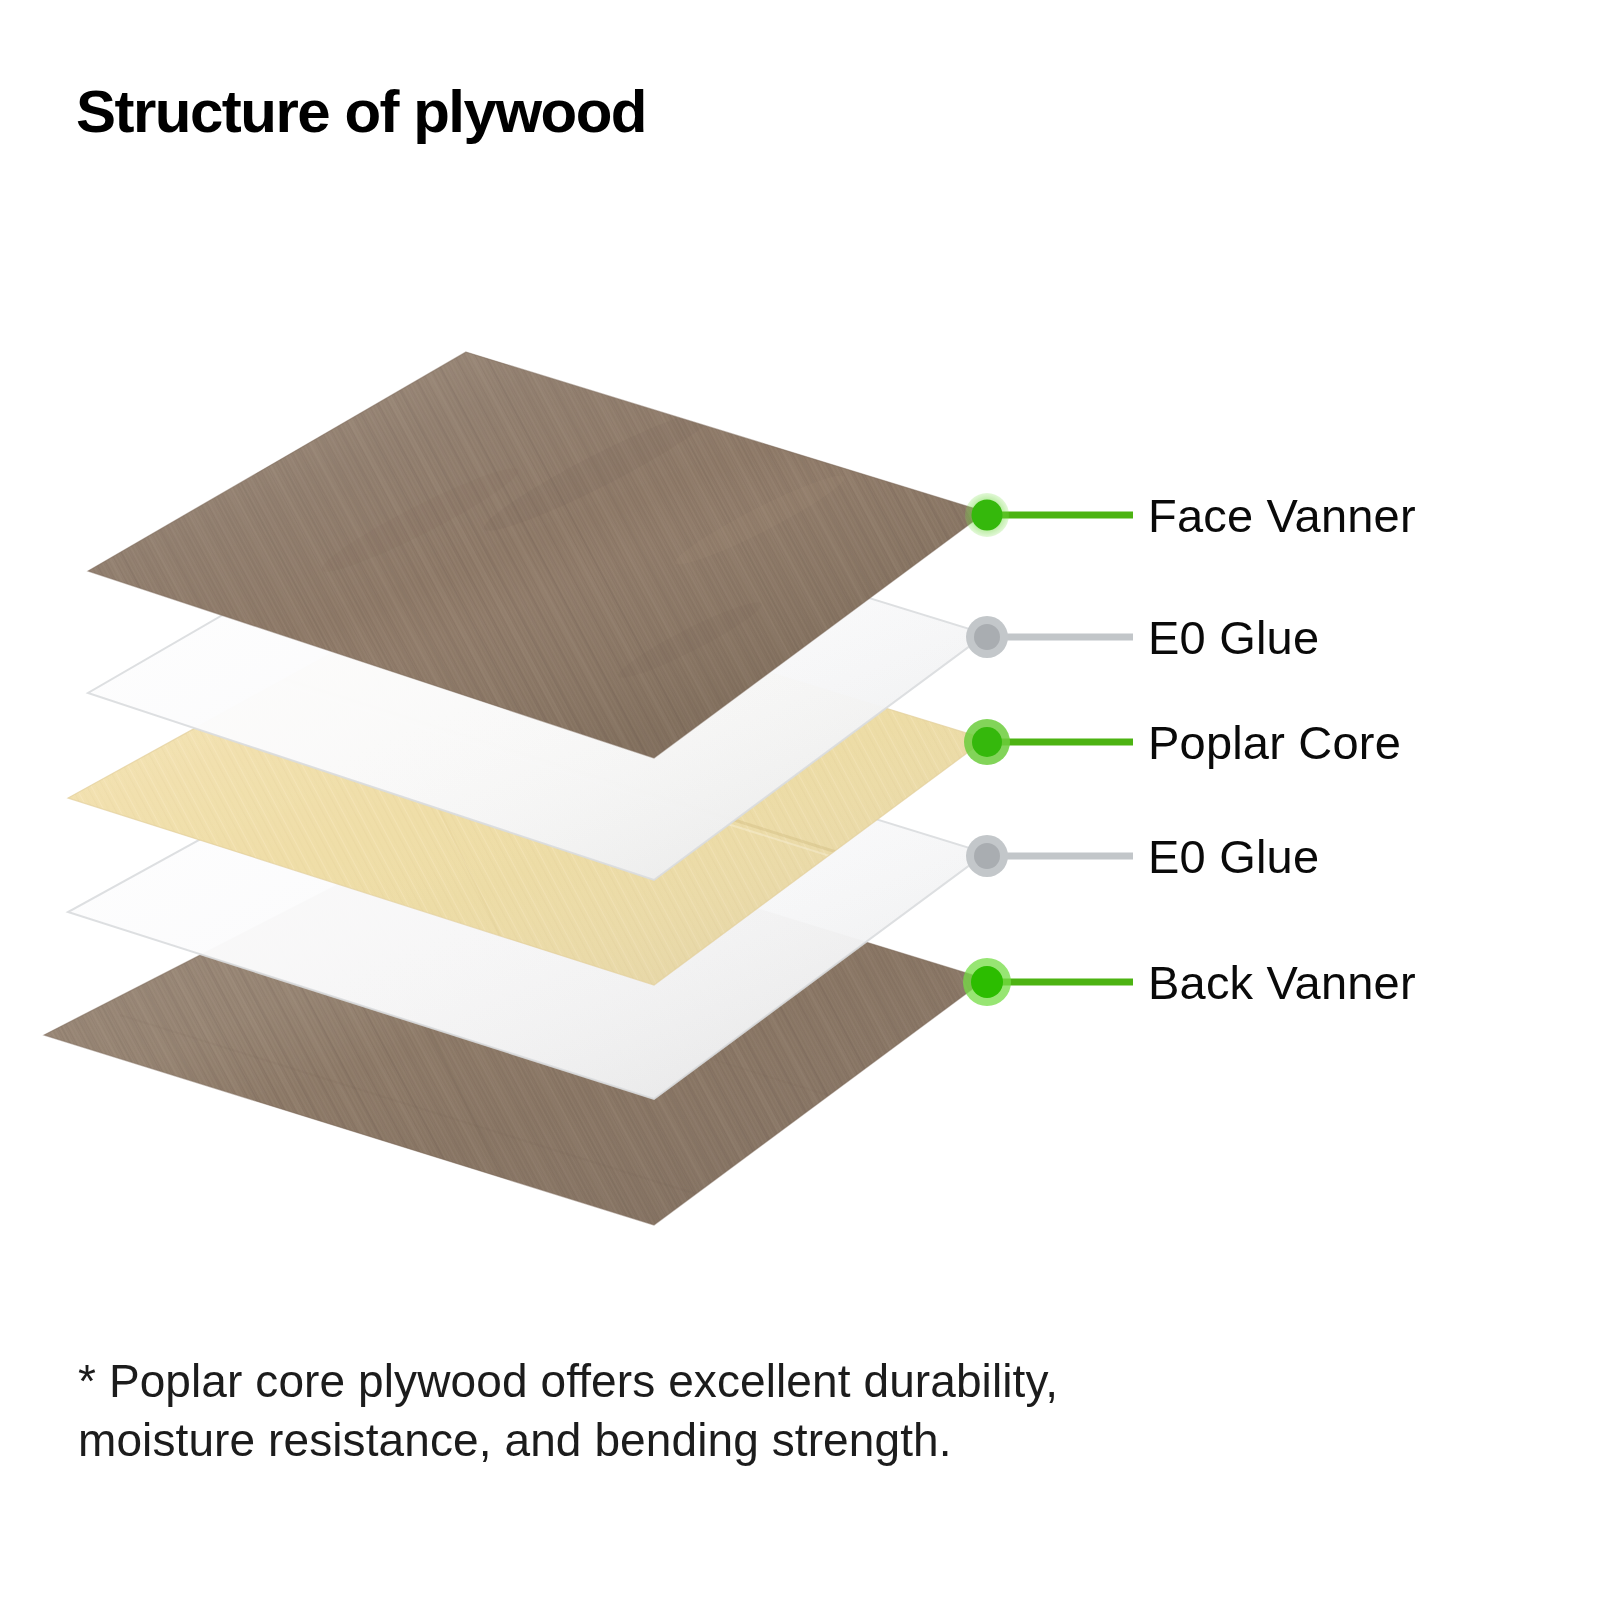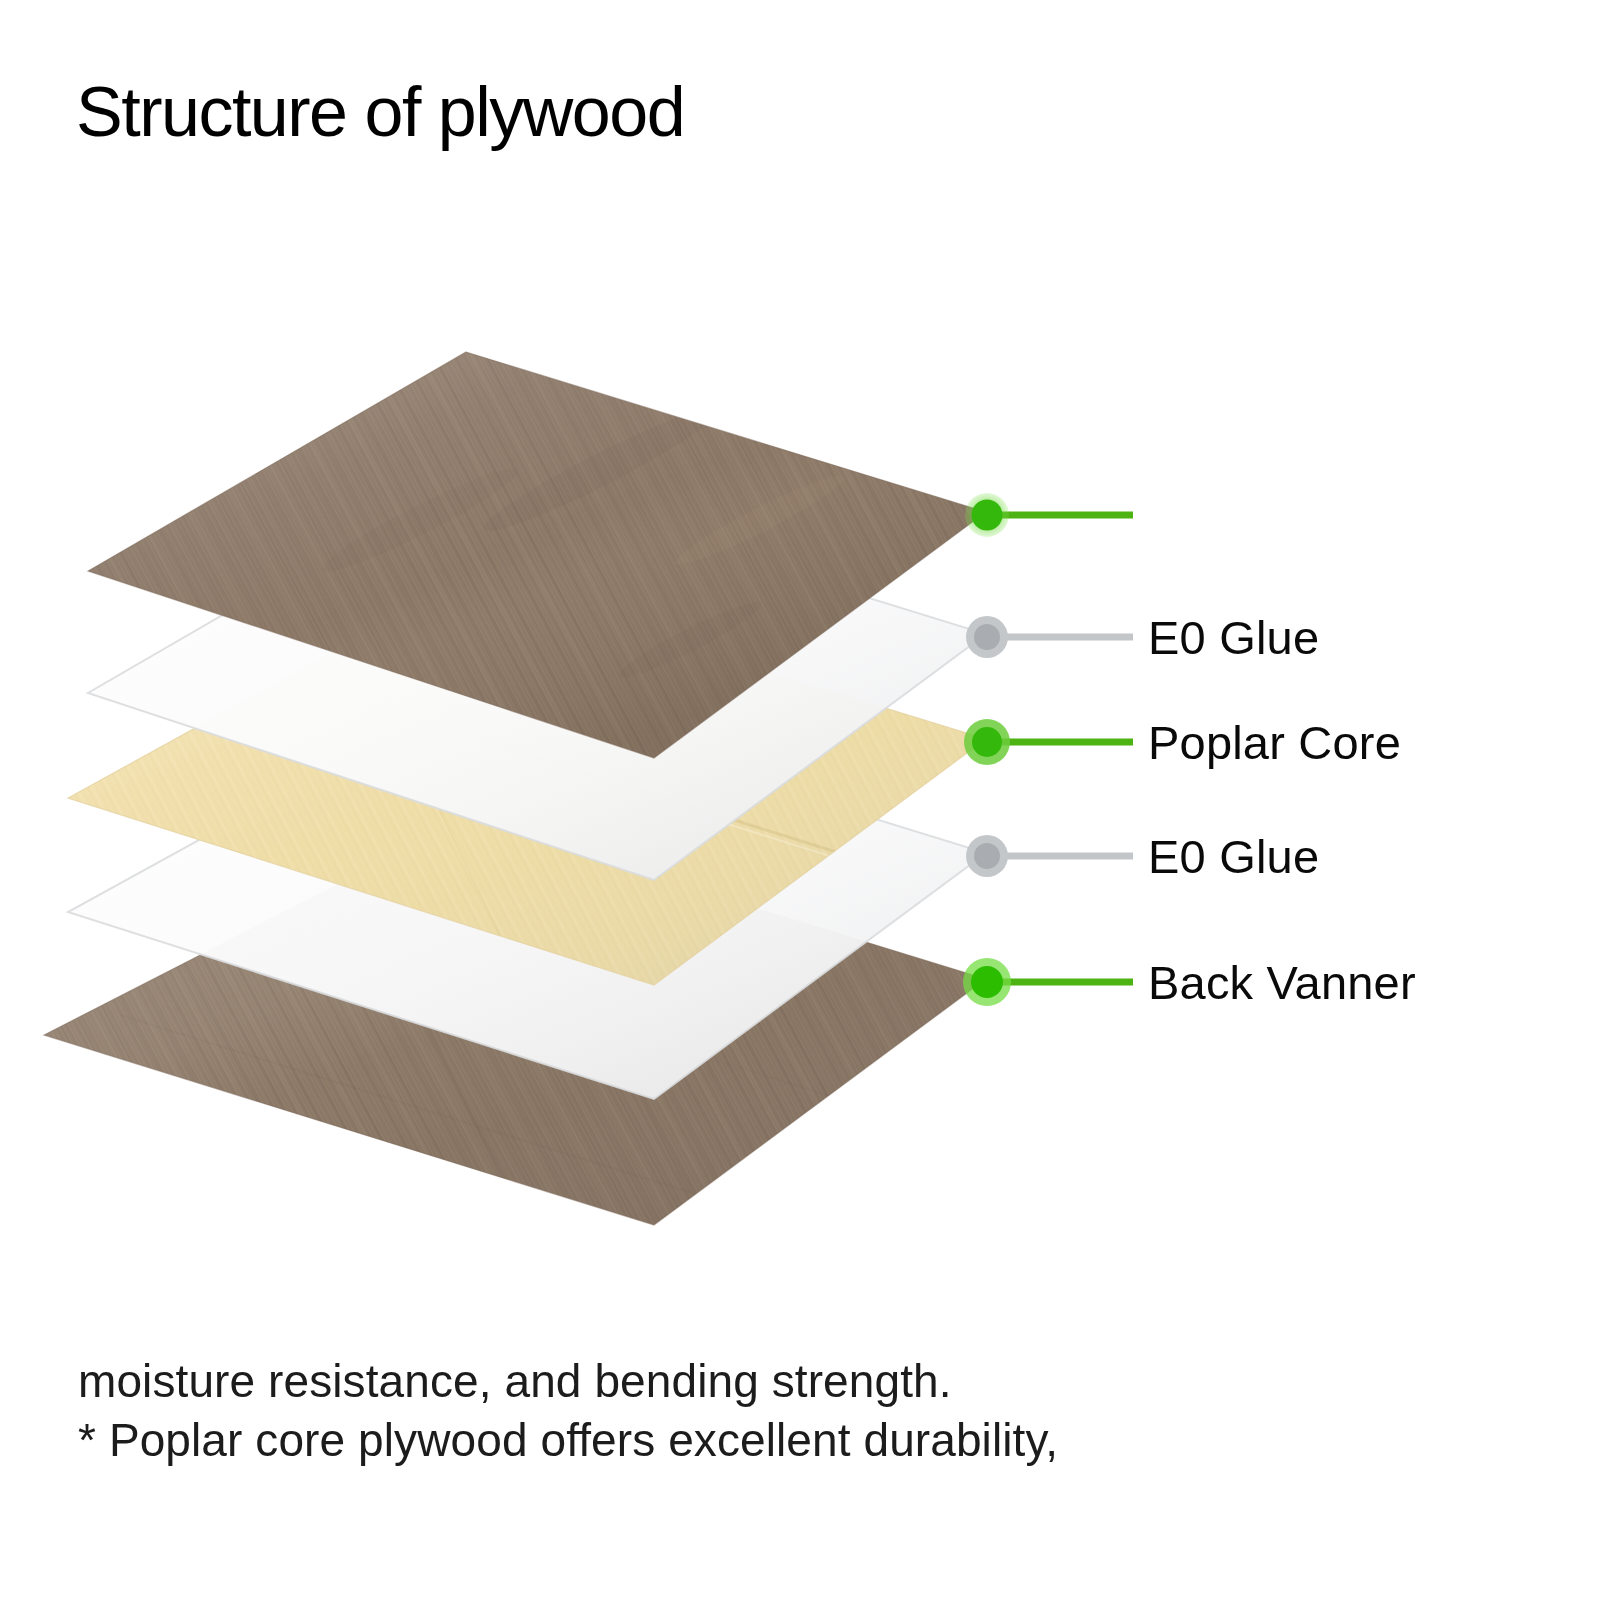--- a/index.html
+++ b/index.html
@@ -20,23 +20,23 @@
     position: absolute;
     inset: 0;
     background: #ffffff;
   }
 
   
   .title {
     position: absolute;
     left: 76px;
     top: 62px;
-    font-size: 70px;
+    font-size: 60px;
     line-height: 100px;
-    font-weight: 400;
+    font-weight: 700;
     letter-spacing: -1.5px;
     color: #000000;
     white-space: nowrap;
   }
 
   
   .diagram {
     position: absolute;
     left: 0;
     top: 0;
@@ -252,24 +252,25 @@
     </g>
 
     <g>
       <line x1="1000" y1="982" x2="1133" y2="982" stroke="#4cb312" stroke-width="7" stroke-linecap="butt"></line>
       <circle cx="987" cy="982" r="24" fill="#74dc44" opacity="0.75"></circle>
       <circle cx="987" cy="982" r="16" fill="#2cbd00"></circle>
     </g>
   </svg>
 
   <div class="labels">
+    <div class="label-text" style="top:515px;">Face Vanner</div>
     <div class="label-text" style="top:637px;">E0 Glue</div>
     <div class="label-text" style="top:742px;">Poplar Core</div>
     <div class="label-text" style="top:856px;">E0 Glue</div>
     <div class="label-text" style="top:982px;text-align:right;">Back Vanner</div>
   </div>
 
   <div class="footnote">
+    <span>* Poplar core plywood offers excellent durability,</span>
     <span>moisture resistance, and bending strength.</span>
-    <span>* Poplar core plywood offers excellent durability,</span>
   </div>
 
 </div>
 
 </body></html>

